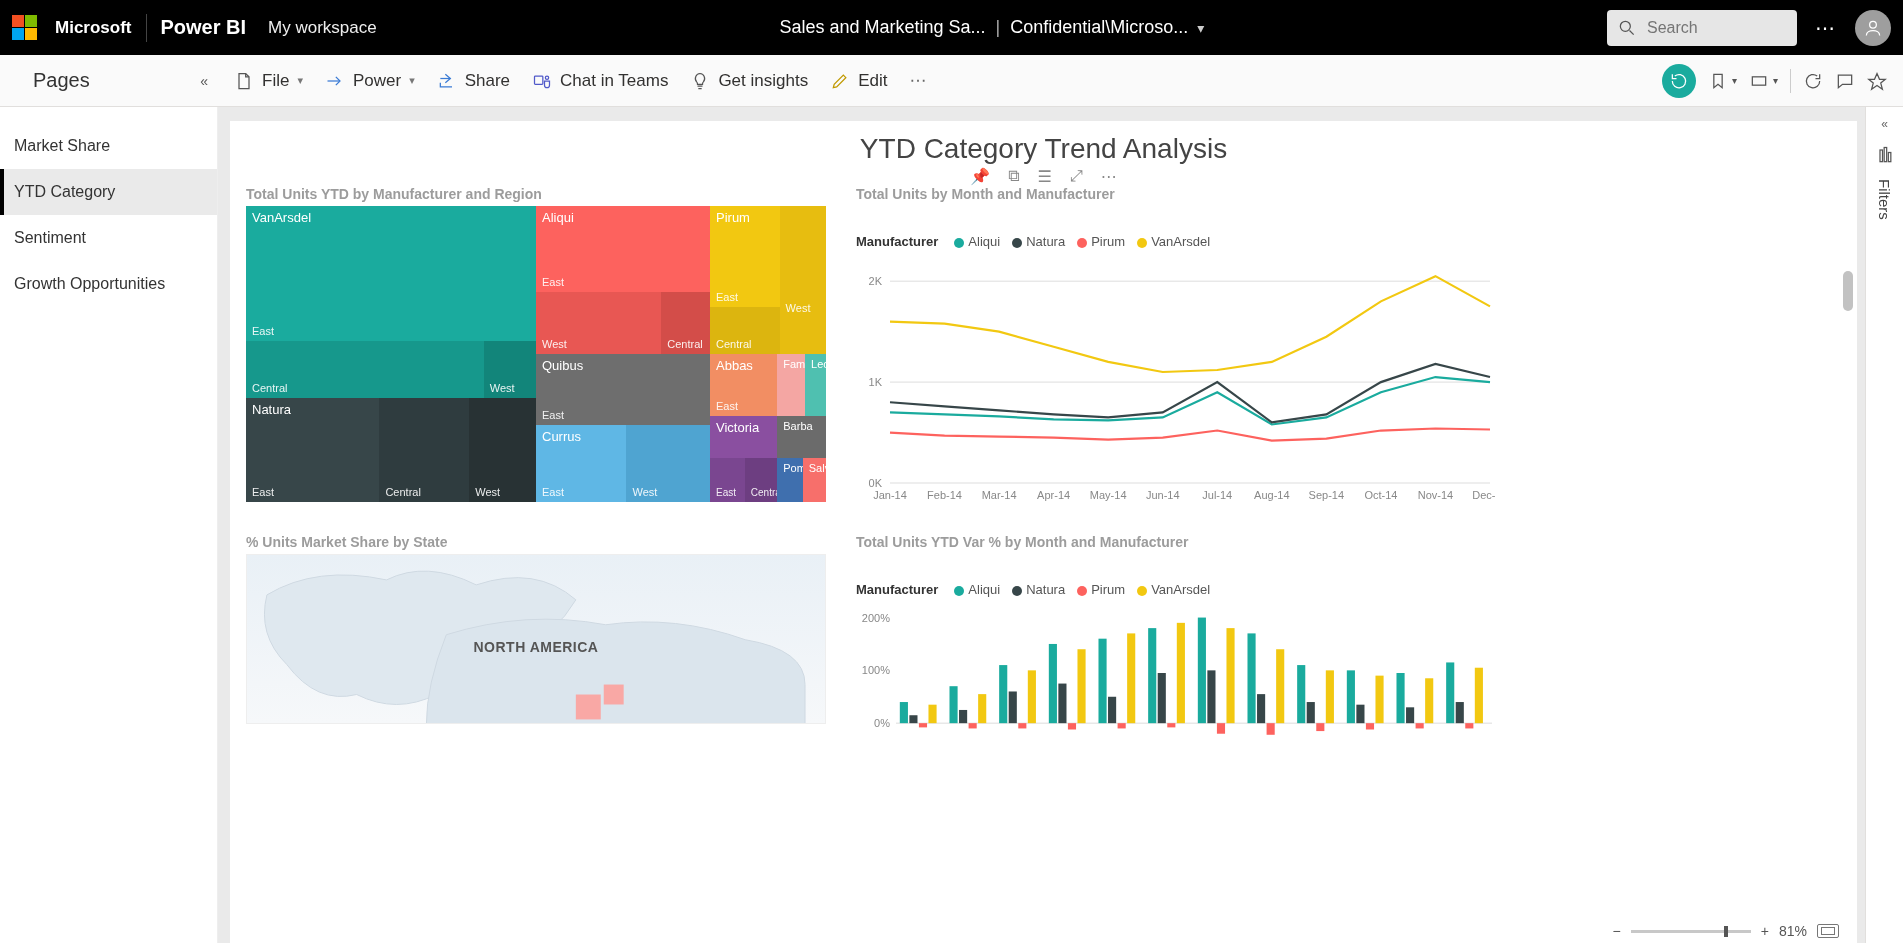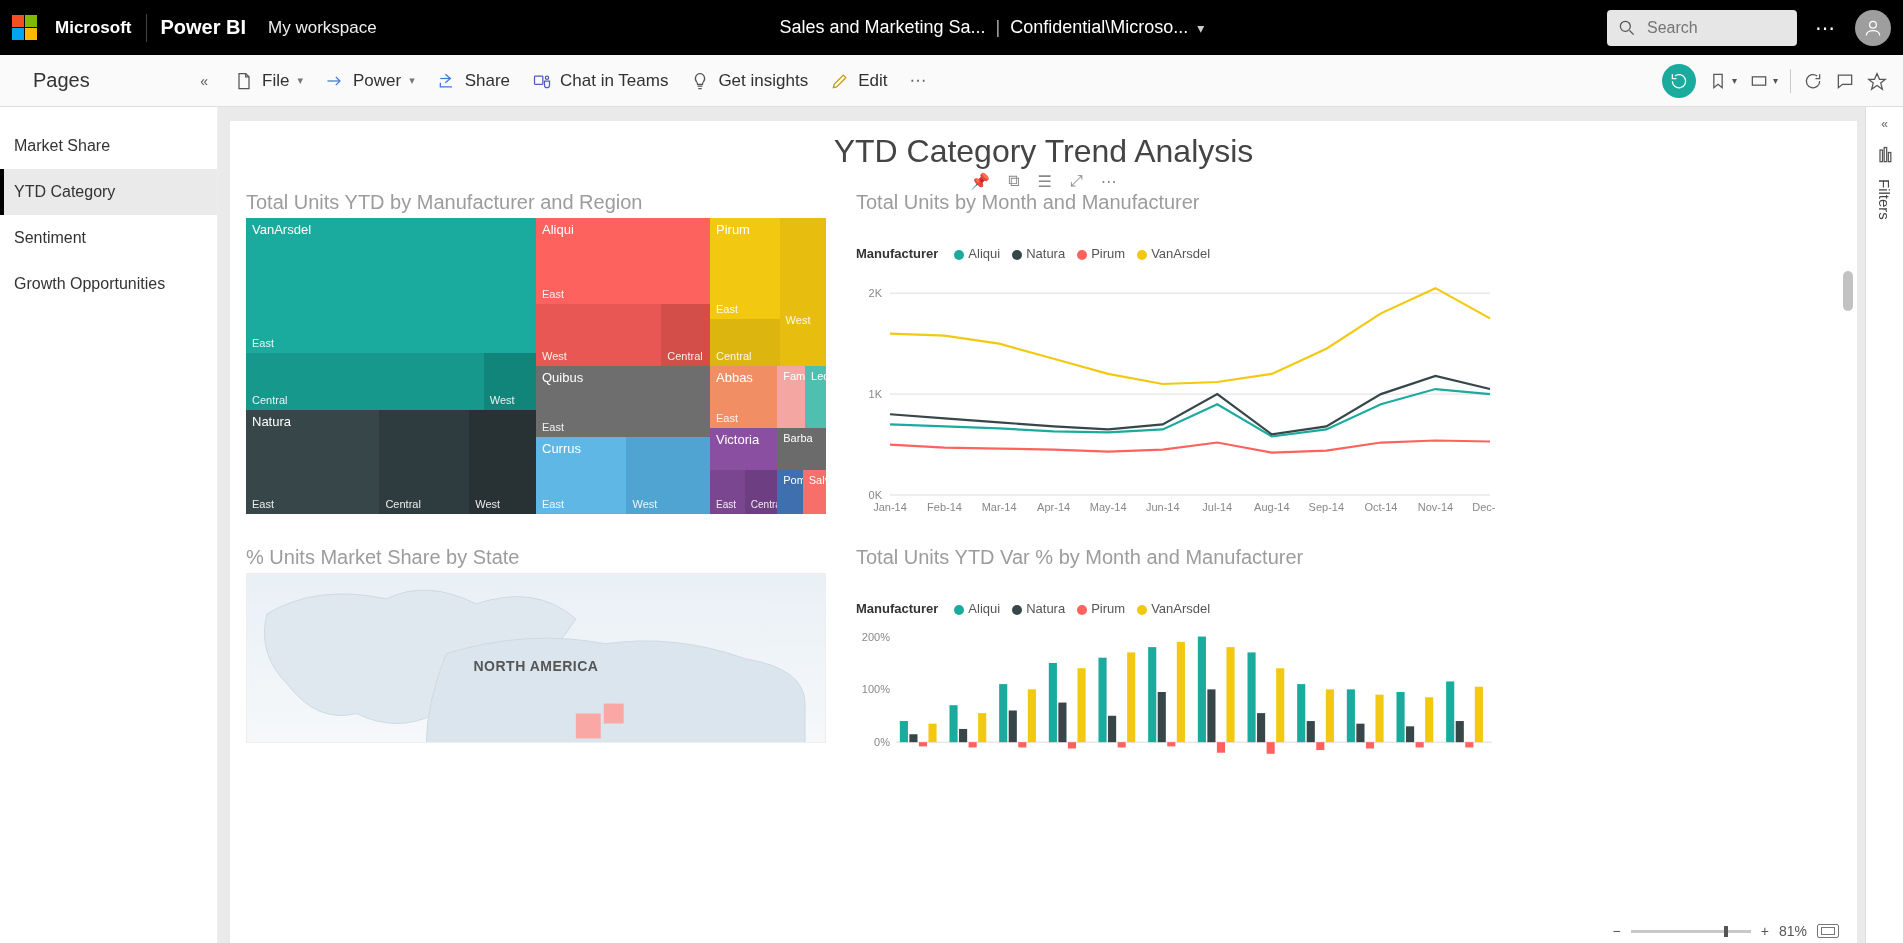--- a/index.html
+++ b/index.html
@@ -36,26 +36,26 @@
 .ribbon-right .rb { color:#555; display:flex; align-items:center; gap:4px; font-size:16px; }
 
 
 .body { display:flex; height: calc(943px - 55px - 52px); }
 .sidebar { width: 218px; background:#fff; border-right:1px solid #eee; padding-top: 16px; }
 .page-item { padding: 14px 14px; font-size: 16px; cursor:pointer; }
 .page-item.active { background:#eaeaea; border-left: 4px solid #000; padding-left: 10px; }
 
 .canvas-wrap { flex:1; background:#eaeaea; padding: 14px 8px 0 12px; position:relative; }
 .canvas { background:#fff; height: 100%; overflow: hidden; position:relative; padding: 6px 16px; }
-.report-title { text-align:center; font-size: 32px; font-weight:300; color:#444; margin-top: 6px; }
+.report-title { text-align:center; font-size: 28px; font-weight:300; color:#444; margin-top: 6px; }
 .vis-actions { display:flex; justify-content:center; gap:18px; color:#888; font-size:16px; margin-top:2px; }
 
 .row { display:flex; gap: 30px; margin-top: 0px; }
 .visual { }
-.vis-title { color:#9c9c9c; font-size:20px; margin-bottom:4px; }
+.vis-title { color:#9c9c9c; font-size:14px; margin-bottom:4px;font-weight:bold; }
 .legend { font-size:13px; color:#555; display:flex; align-items:center; gap:12px; margin-bottom:6px;margin-top:32px; }
 .legend b { font-weight:600; color:#333; margin-right:4px;}
 .dot { width:10px; height:10px; border-radius:50%; display:inline-block; margin-right:4px; vertical-align:middle;}
 
 
 .treemap { width: 580px; height: 296px; display:flex; font-size:12px; color:#fff; }
 .tm-cell { position:relative; overflow:hidden; }
 .tm-label { position:absolute; left:6px; top:4px; font-size:13px; }
 .tm-sub { position:absolute; left:6px; bottom:4px; font-size:11px; opacity:0.9;}
 .tm-col { display:flex; flex-direction:column; }

